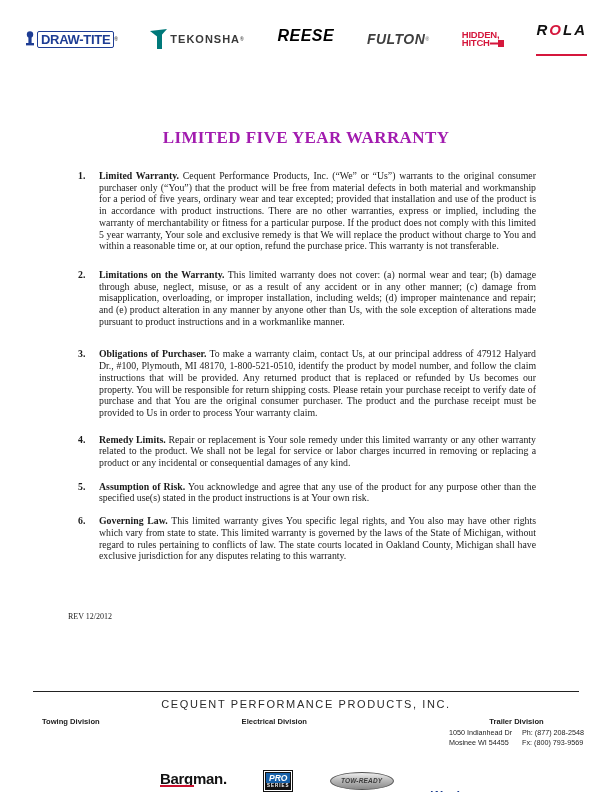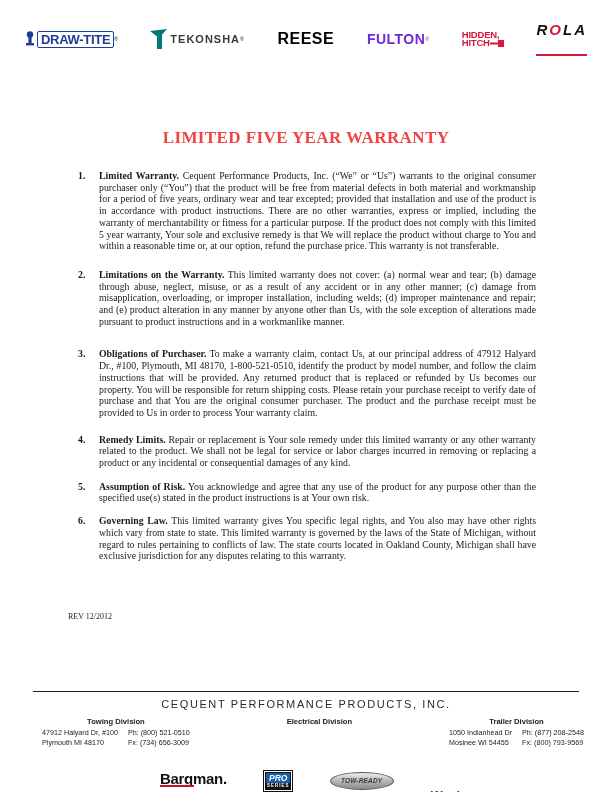--- a/index.html
+++ b/index.html
@@ -10,34 +10,34 @@
   
   .logo-row{position:absolute;top:14px;left:25px;right:25px;height:50px;
     display:flex;align-items:center;justify-content:space-between;}
   .logo{display:flex;align-items:center;font-family:"Liberation Sans",sans-serif;}
   .drawtite{color:#1e3d94;font-weight:800;font-size:13px;letter-spacing:-0.3px;}
   .drawtite .txt{border:1.5px solid #1e3d94;padding:0 3px;border-radius:2px;}
   .drawtite svg{margin-right:2px;}
   .reg{font-size:5px;vertical-align:top;color:#555;}
   .tekonsha{font-weight:700;font-size:11px;color:#3a3a3a;letter-spacing:1px;}
   .tekonsha svg{margin-right:2px;}
-  .reese{flex-direction:row;align-items:center;}
+  .reese{flex-direction:column;align-items:center;font-style:italic;}
   .reese .txt{font-weight:900;font-size:16px;color:#000;letter-spacing:0.5px;line-height:14px;}
   .reese .bar{height:5px;background:#1660a8;margin-top:1px;}
-  .fulton .txt{font-weight:900;font-size:14px;color:#6d28d9;letter-spacing:0.5px;}
+  .fulton .txt{font-weight:900;font-style:italic;font-size:14px;color:#404040;letter-spacing:0.5px;}
   .hiddenhitch{flex-direction:column;align-items:flex-start;line-height:8px;}
   .hiddenhitch .l{color:#d5173c;font-weight:900;font-size:9.5px;letter-spacing:-0.2px;}
   .hiddenhitch .hitchline{display:flex;align-items:center;}
   .rola{flex-direction:column;align-items:stretch;gap:16px;}
   .rola .main{font-weight:900;font-style:italic;font-size:15px;color:#111;letter-spacing:2px;line-height:14px;}
   .rola .main .o{color:#d5173c;}
   .rola .sub{height:2px;background:#d5173c;margin-top:1px;}
   
   .doc-title{position:absolute;top:128px;left:0;right:0;text-align:center;
-    font-weight:700;font-size:17px;letter-spacing:0.4px;color:#ef4444;}
+    font-weight:700;font-size:17px;letter-spacing:0.4px;color:#a21caf;}
   
   .content{position:absolute;top:170px;left:78px;width:458px;}
   .w-item{display:flex;font-size:9.8px;line-height:11.7px;margin-bottom:15px;}
   .w-item:nth-child(1){margin-bottom:17px;}
   .w-item:nth-child(2){margin-bottom:21px;}
   .w-item:nth-child(4){margin-bottom:12px;}
   .w-item:nth-child(5){margin-bottom:11px;}
   .w-num{width:21px;font-weight:700;flex:0 0 auto;}
   .w-text{flex:1;text-align:justify;}
   .w-heading{font-weight:700;}
@@ -163,26 +163,20 @@
 
   <div class="rev">REV 12/2012</div>
 
   <div class="footer-rule"></div>
   <div class="company">CEQUENT PERFORMANCE PRODUCTS, INC.</div>
 
   <div class="divisions">
 
     <div class="division">
       <span class="d-name">Towing Division</span>
-      <div class="d-grid">
-        <span>47912 Halyard Dr, #100</span>
-        <span>Ph: (800) 521-0510</span>
-        <span>Plymouth MI 48170</span>
-        <span>Fx: (734) 656-3009</span>
-      </div>
     </div>
 
     <div class="division">
       <span class="d-name">Electrical Division</span>
     </div>
 
     <div class="division">
       <span class="d-name">Trailer Division</span>
       <div class="d-grid">
         <span>1050 Indianhead Dr</span>

